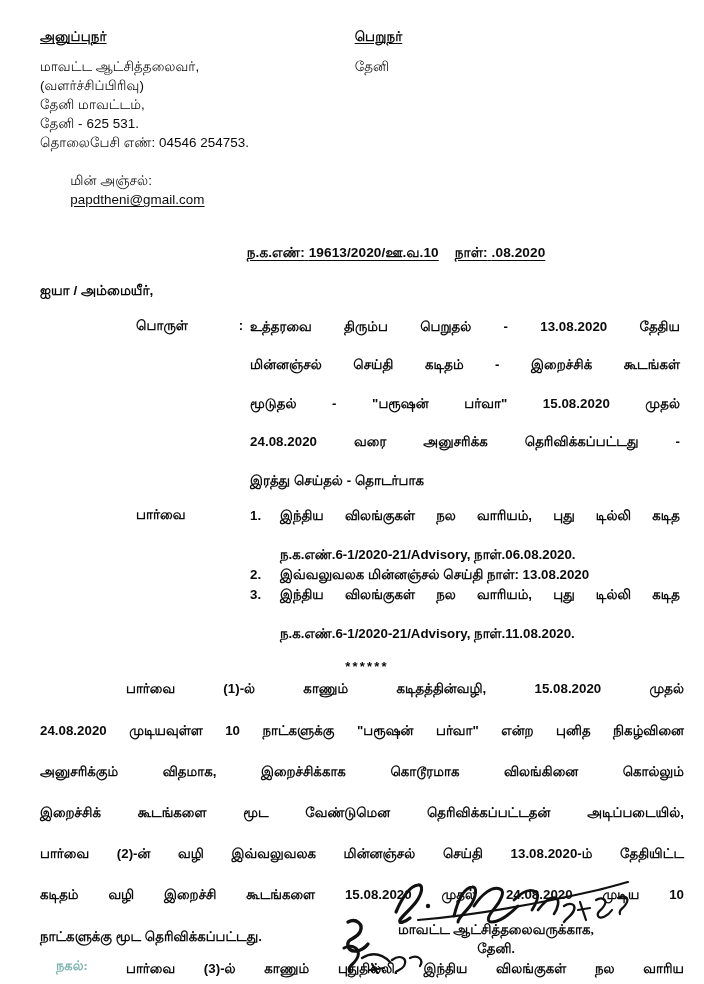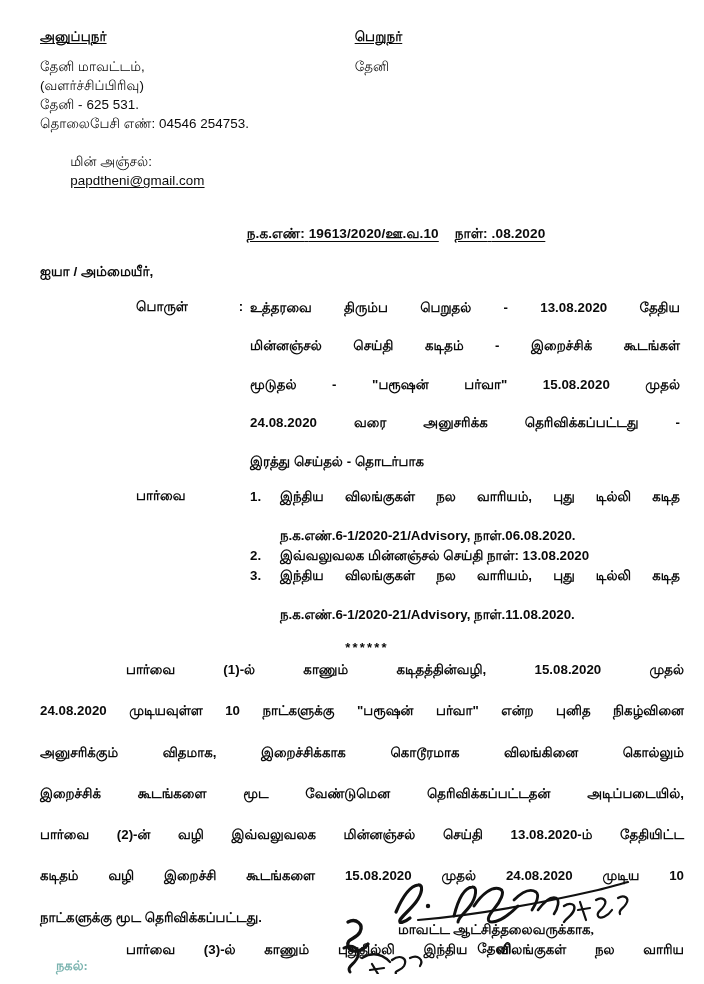--- a/index.html
+++ b/index.html
@@ -239,22 +239,23 @@
 </style>
 </head>
 <body>
 
 <div class="page">
 
   <div class="header">
 
     <div class="header-col sender">
       <div class="col-title">அனுப்புநர்</div>
+      <div class="addr-line">மாவட்ட ஆட்சித்தலைவர்,</div>
+      <div class="addr-line">(வளர்ச்சிப்பிரிவு)</div>
       <div class="addr-line">தேனி மாவட்டம்,</div>
-      <div class="addr-line">(வளர்ச்சிப்பிரிவு)</div>
       <div class="addr-line">தேனி - 625 531.</div>
       <div class="addr-line">தொலைபேசி எண்: 04546 254753.</div>
       <div class="addr-line">
         <span>மின் அஞ்சல்:</span>
         <span class="u">papdtheni@gmail.com</span>
       </div>
     </div>
 
     <div class="header-col receiver">
       <div class="col-title">பெறுநர்</div>

